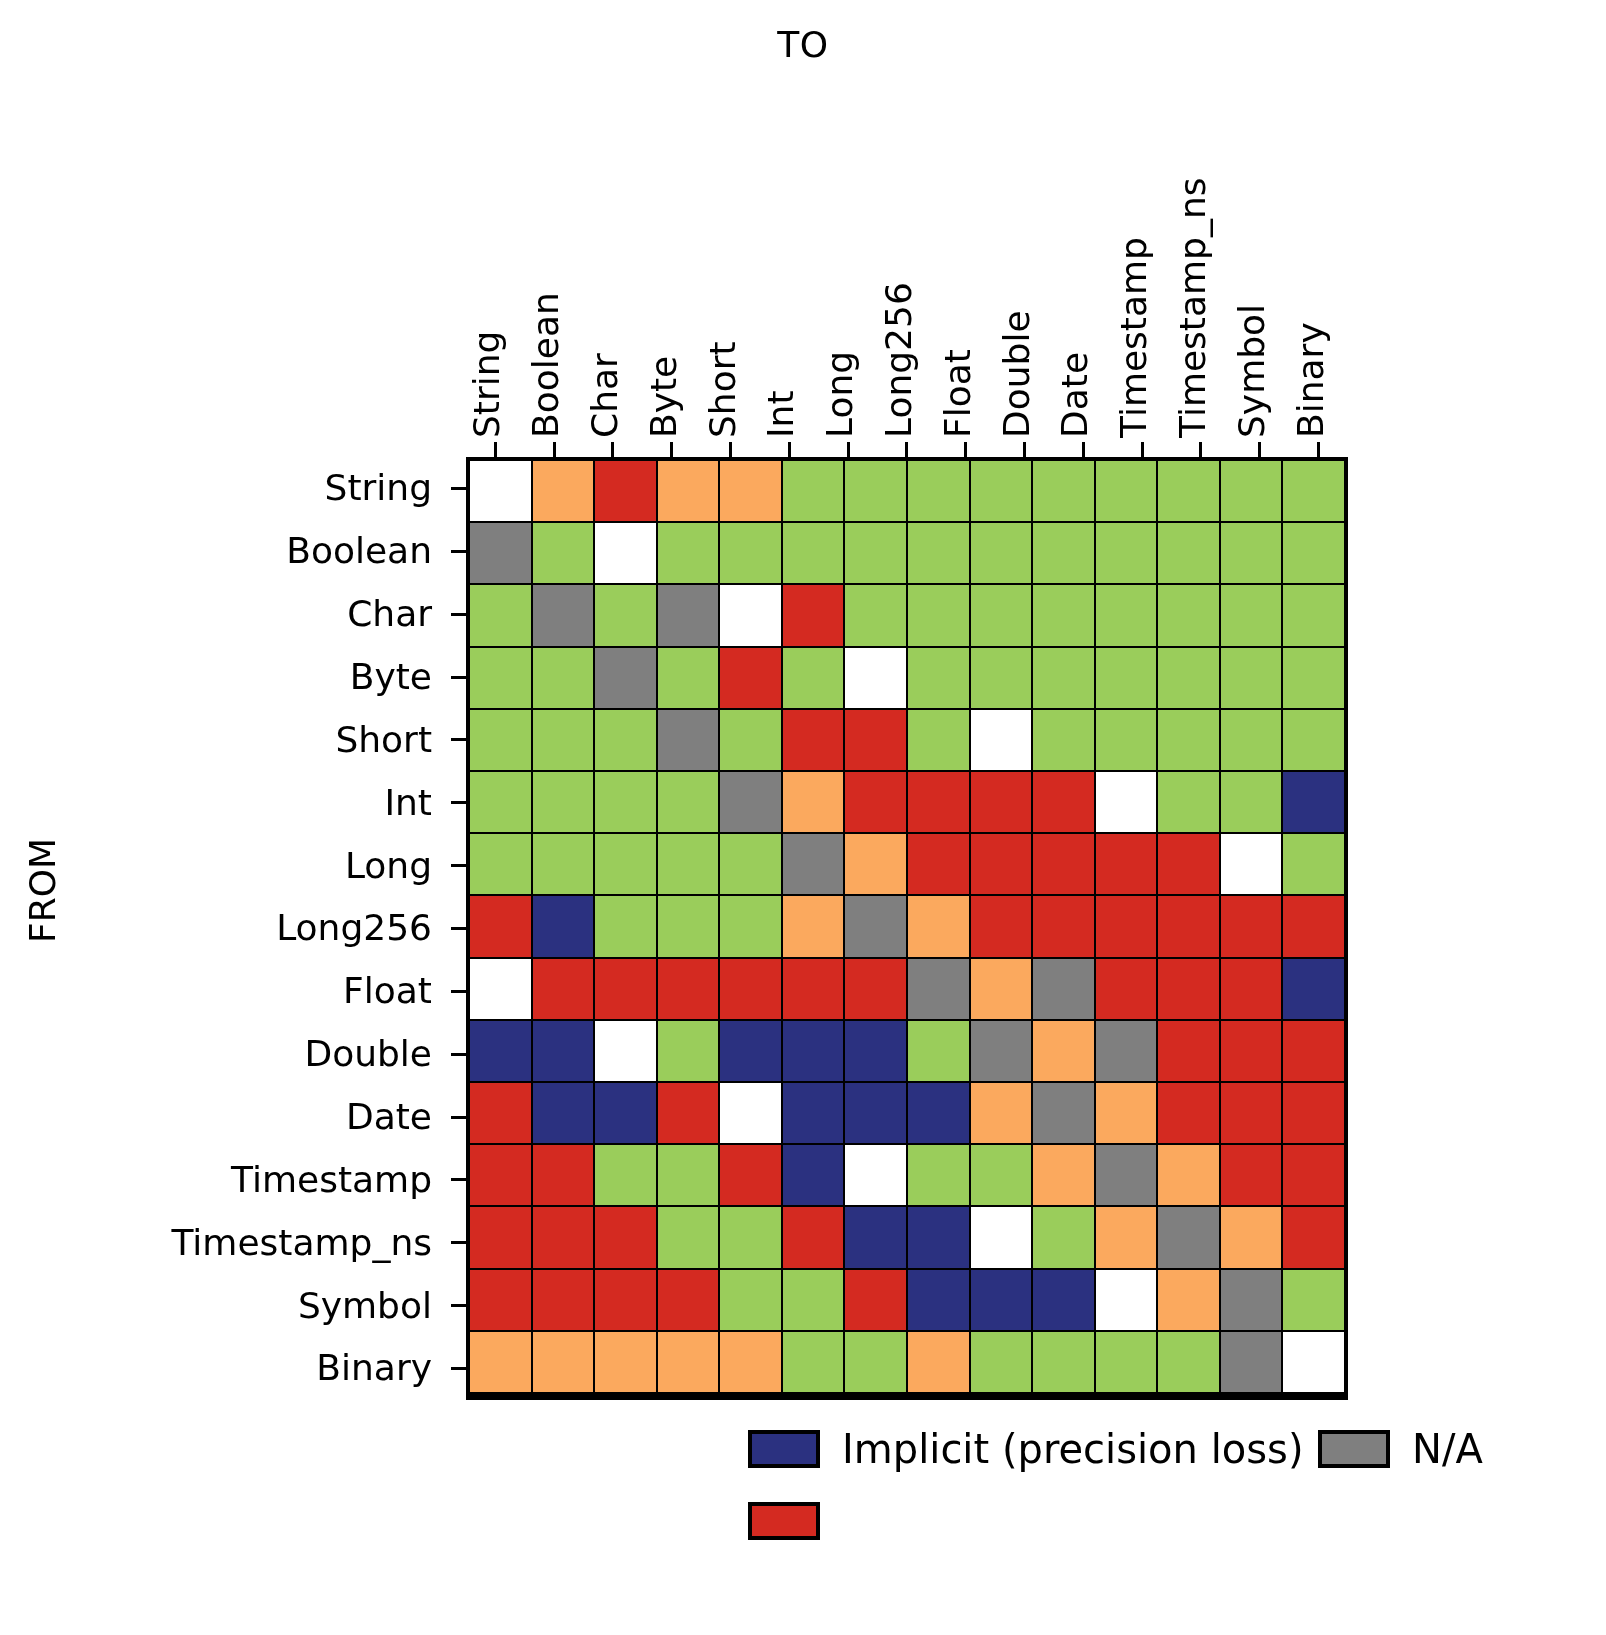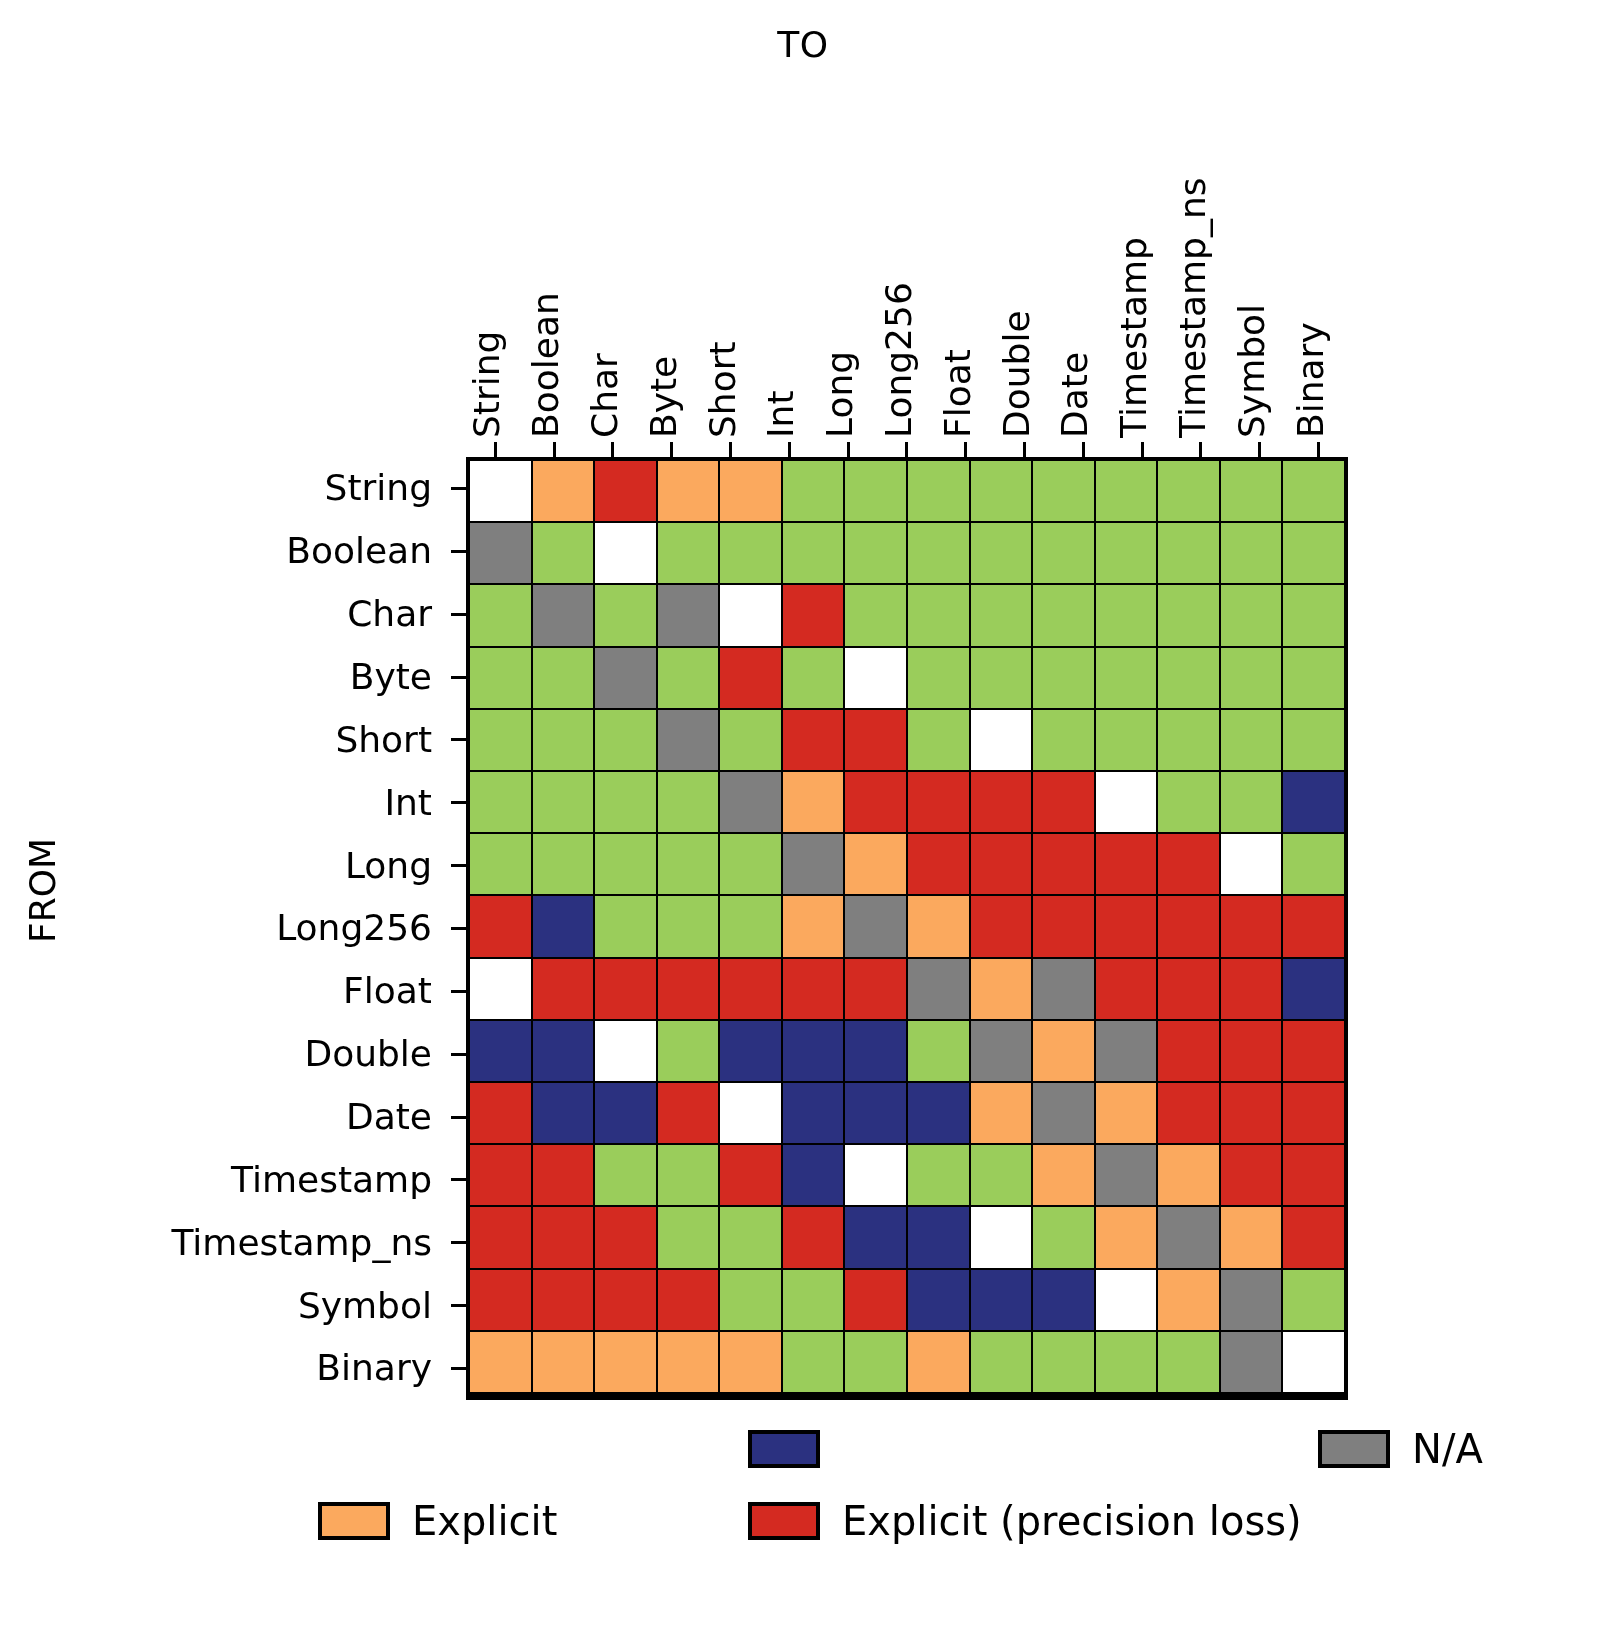--- a/index.html
+++ b/index.html
@@ -515,28 +515,24 @@
     <div class="cell" style="background: rgb(127, 127, 127);"></div>
     <div class="cell" style="background: rgb(127, 127, 127);"></div>
     <div class="cell" style="background: rgb(127, 127, 127);"></div>
     <div class="cell" style="background: rgb(127, 127, 127);"></div>
     <div class="cell" style="background: rgb(127, 127, 127);"></div>
     <div class="cell" style="background: rgb(127, 127, 127);"></div>
     <div class="cell" style="background: rgb(255, 255, 255);"></div>
   </div>
 
 <div id="legend">
-    <div class="legend-entry lg-c1">
-      <div class="legend-swatch" style="background: rgb(251, 169, 94);"></div>
-      <div class="legend-label">Explicit</div>
-    </div>
     <div class="legend-entry lg-c2">
       <div class="legend-swatch" style="background: rgb(43, 49, 128);"></div>
+      <div class="legend-label">Implicit (precision loss)</div>
     </div>
     <div class="legend-entry lg-c3">
       <div class="legend-swatch" style="background: rgb(212, 42, 33);"></div>
-      <div class="legend-label">Explicit (precision loss)</div>
     </div>
     <div class="legend-entry lg-c4">
       <div class="legend-swatch" style="background: rgb(127, 127, 127);"></div>
       <div class="legend-label">N/A</div>
     </div>
   </div>
 
 </body></html>

